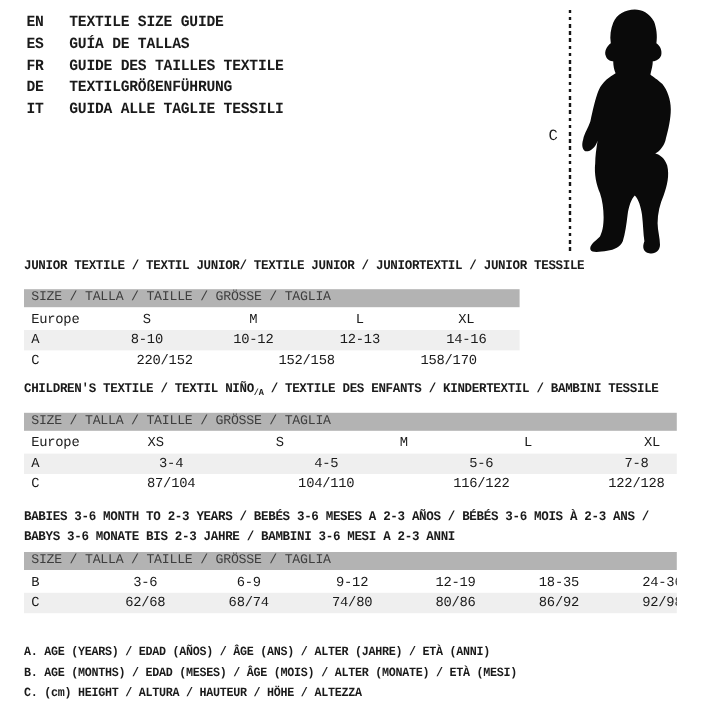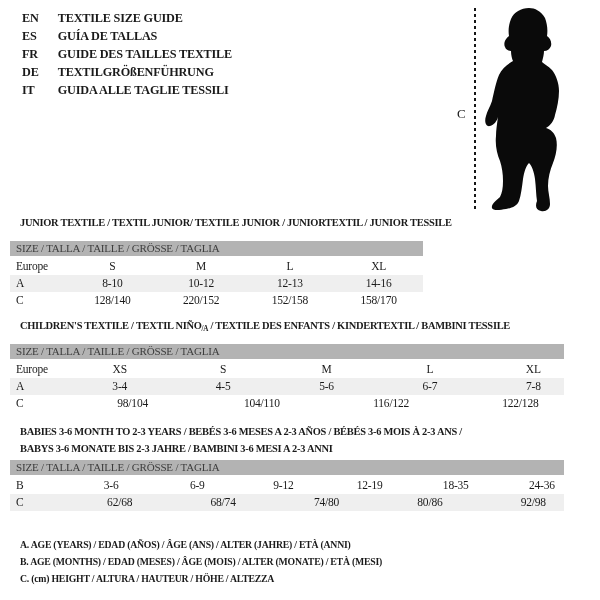--- a/index.html
+++ b/index.html
@@ -1,37 +1,37 @@
 <!DOCTYPE html>
 <html><head>
 <meta charset="utf-8">
 <style>
   html,body{margin:0;padding:0;background:#ffffff;}
   .canvas{
     position:relative;width:564px;height:600px;background:#ffffff;overflow:hidden;
-    font-family:Liberation Serif, serif;color:#1a1a1a;
+    font-family:Liberation Mono, monospace;color:#1a1a1a;
   }
   
   .lang-list{position:absolute;left:22px;top:9px;transform:scaleX(0.94);transform-origin:0 0;}
   .lang-row{display:flex;height:18px;align-items:center;font-weight:bold;font-size:13px;letter-spacing:-0.2px;white-space:nowrap;}
   .lang-code{width:38px;flex:none;}
   
   .measure-line{position:absolute;left:474px;top:8px;width:2px;height:202px;
     background:repeating-linear-gradient(to bottom,#161616 0 3px,transparent 3px 6px);}
   .measure-label{position:absolute;left:457px;top:106px;font-size:13px;font-weight:400;}
   .baby-svg{position:absolute;left:484px;top:2px;}
   
   .tbl-title{position:absolute;font-weight:bold;font-size:11px;letter-spacing:-0.3px;white-space:nowrap;
     transform:scaleX(0.95);transform-origin:0 0;line-height:17px;}
   .t1{left:20px;top:214px;}
   .t2{left:20px;top:317px;}
   .t3{left:20px;top:423px;}
   .tbl-title sub{font-size:7.5px;vertical-align:-2px;}
   
-  .size-table{position:absolute;left:10px;}
+  .size-table{position:absolute;left:20px;}
   .tb1{top:241px;width:413px;}
   .tb2{top:344px;width:575px;}
   .tb3{top:460px;width:575px;}
   .bar{height:15px;background:#b3b3b3;color:#3d3d3d;font-size:11px;line-height:15px;
     padding-left:6px;letter-spacing:-0.2px;margin-bottom:2px;box-sizing:border-box;white-space:nowrap;overflow:hidden;}
   .trow{display:flex;height:17px;line-height:17px;font-size:11.5px;letter-spacing:-0.2px;align-items:flex-end;}
   .trow.alt{background:#efefef;}
   .lab{width:52px;padding-left:6px;flex:none;}
   .cell{flex:1;text-align:center;}
   
@@ -102,21 +102,20 @@
     </div>
     <div class="trow alt">
       <span class="lab">A</span>
       <span class="cell">8-10</span>
       <span class="cell">10-12</span>
       <span class="cell">12-13</span>
       <span class="cell">14-16</span>
     </div>
     <div class="trow">
       <span class="lab">C</span>
-      <span class="cell">128/140</span>
       <span class="cell">220/152</span>
       <span class="cell">152/158</span>
       <span class="cell">158/170</span>
     </div>
   </div>
 
   <div class="tbl-title t2">
     <span>CHILDREN'S TEXTILE / TEXTIL NIÑO</span><sub>/A</sub><span> / TEXTILE DES ENFANTS / KINDERTEXTIL / BAMBINI TESSILE</span>
   </div>
   <div class="size-table tb2">
@@ -127,26 +126,25 @@
       <span class="cell">S</span>
       <span class="cell">M</span>
       <span class="cell">L</span>
       <span class="cell">XL</span>
     </div>
     <div class="trow alt">
       <span class="lab">A</span>
       <span class="cell">3-4</span>
       <span class="cell">4-5</span>
       <span class="cell">5-6</span>
-      <span class="cell">6-7</span>
       <span class="cell">7-8</span>
     </div>
     <div class="trow">
       <span class="lab">C</span>
-      <span class="cell">98/104</span>
+      <span class="cell">87/104</span>
       <span class="cell">104/110</span>
       <span class="cell">116/122</span>
       <span class="cell">122/128</span>
     </div>
   </div>
 
   <div class="tbl-title t3">
     <div>BABIES 3-6 MONTH TO 2-3 YEARS / BEBÉS 3-6 MESES A 2-3 AÑOS / BÉBÉS 3-6 MOIS À 2-3 ANS /</div>
     <div>BABYS 3-6 MONATE BIS 2-3 JAHRE / BAMBINI 3-6 MESI A 2-3 ANNI</div>
   </div>
@@ -160,20 +158,21 @@
       <span class="cell">12-19</span>
       <span class="cell">18-35</span>
       <span class="cell">24-36</span>
     </div>
     <div class="trow alt">
       <span class="lab">C</span>
       <span class="cell">62/68</span>
       <span class="cell">68/74</span>
       <span class="cell">74/80</span>
       <span class="cell">80/86</span>
+      <span class="cell">86/92</span>
       <span class="cell">92/98</span>
     </div>
   </div>
 
   <div class="footnotes">
     <div>A. AGE (YEARS) / EDAD (AÑOS) / ÂGE (ANS) / ALTER (JAHRE) / ETÀ (ANNI)</div>
     <div>B. AGE (MONTHS) / EDAD (MESES) / ÂGE (MOIS) / ALTER (MONATE) / ETÀ (MESI)</div>
     <div>C. (cm) HEIGHT / ALTURA / HAUTEUR / HÖHE / ALTEZZA</div>
   </div>
 

